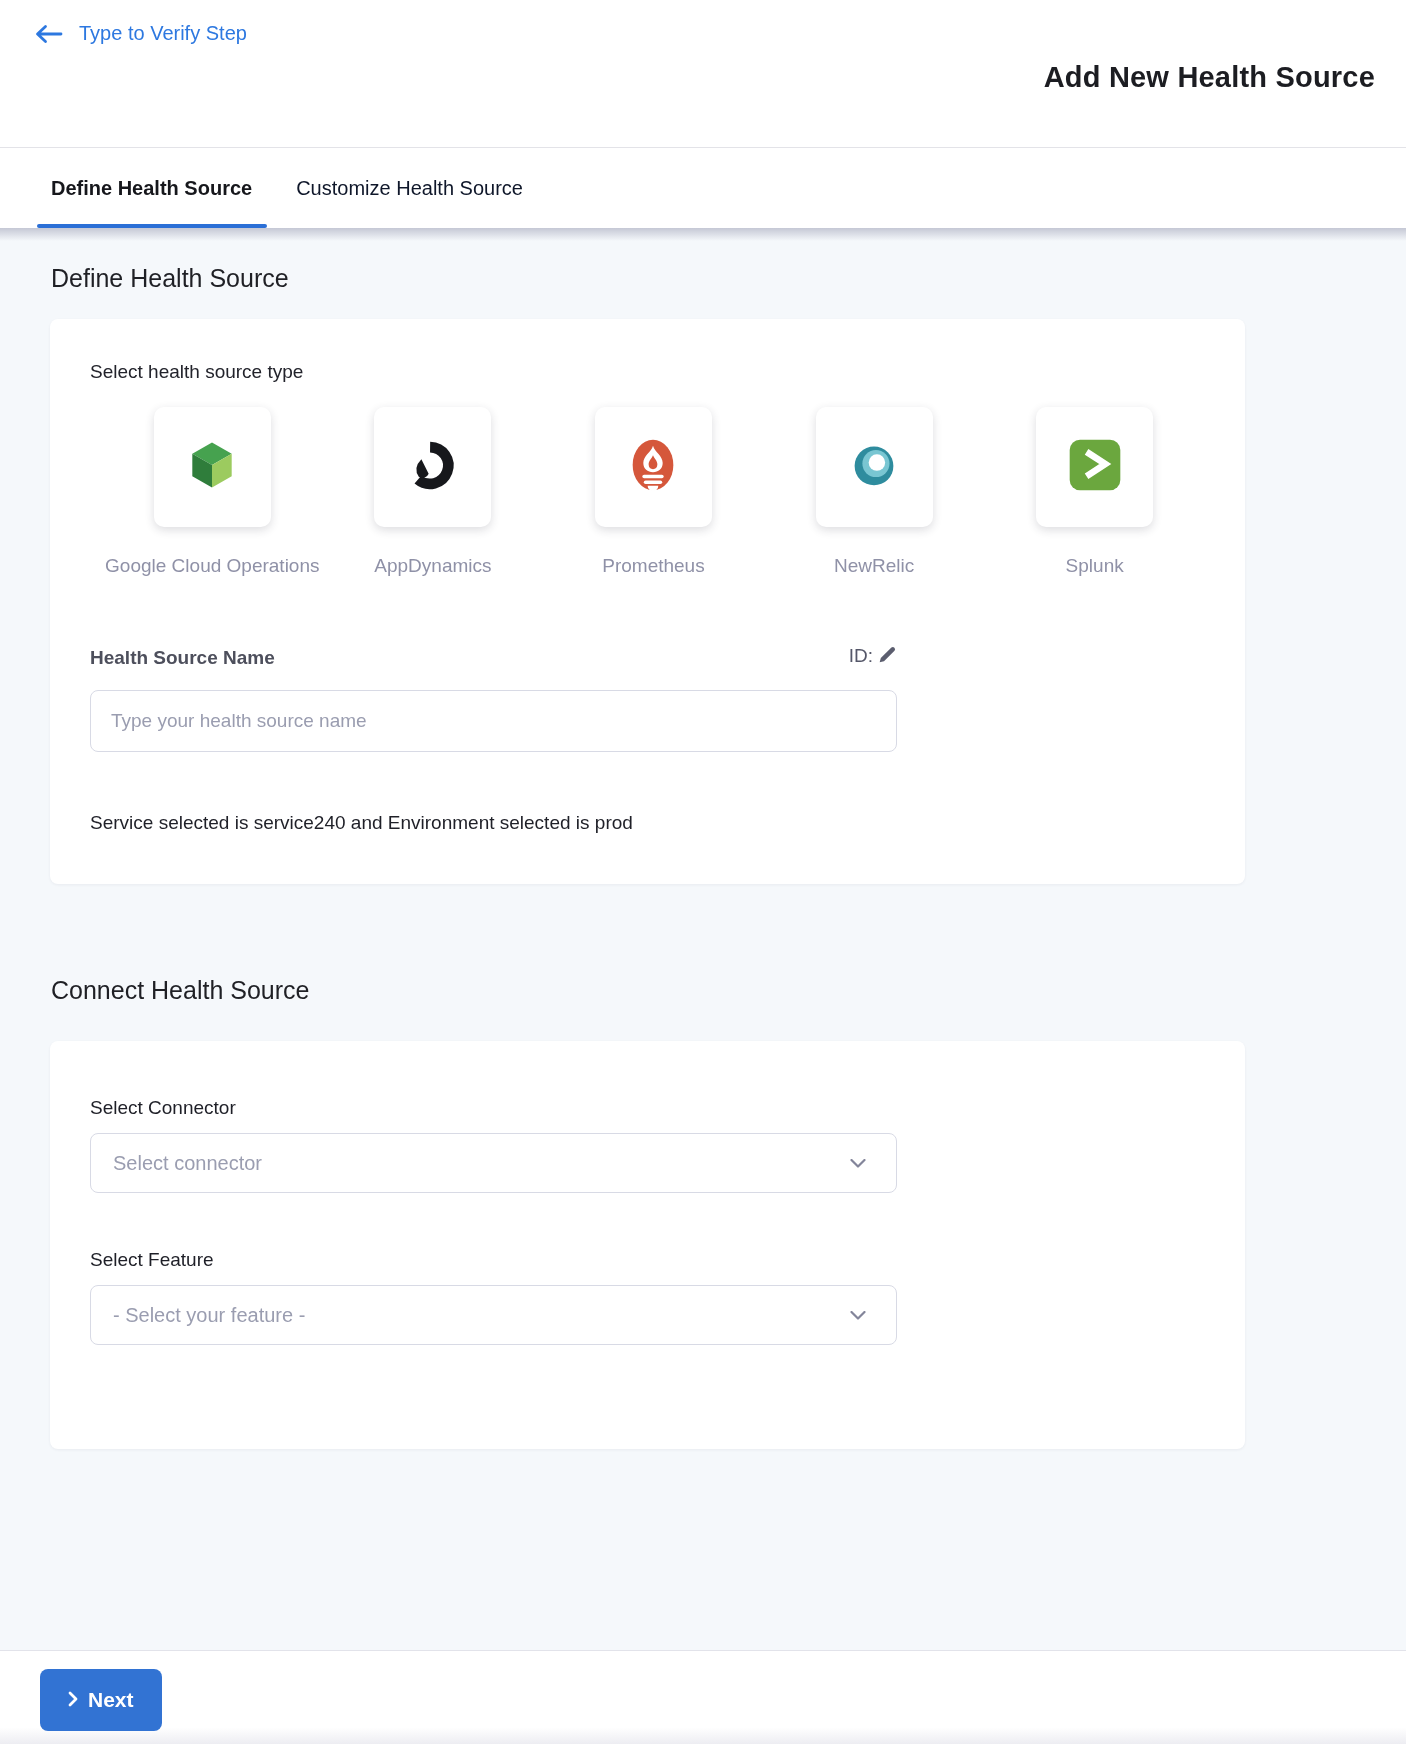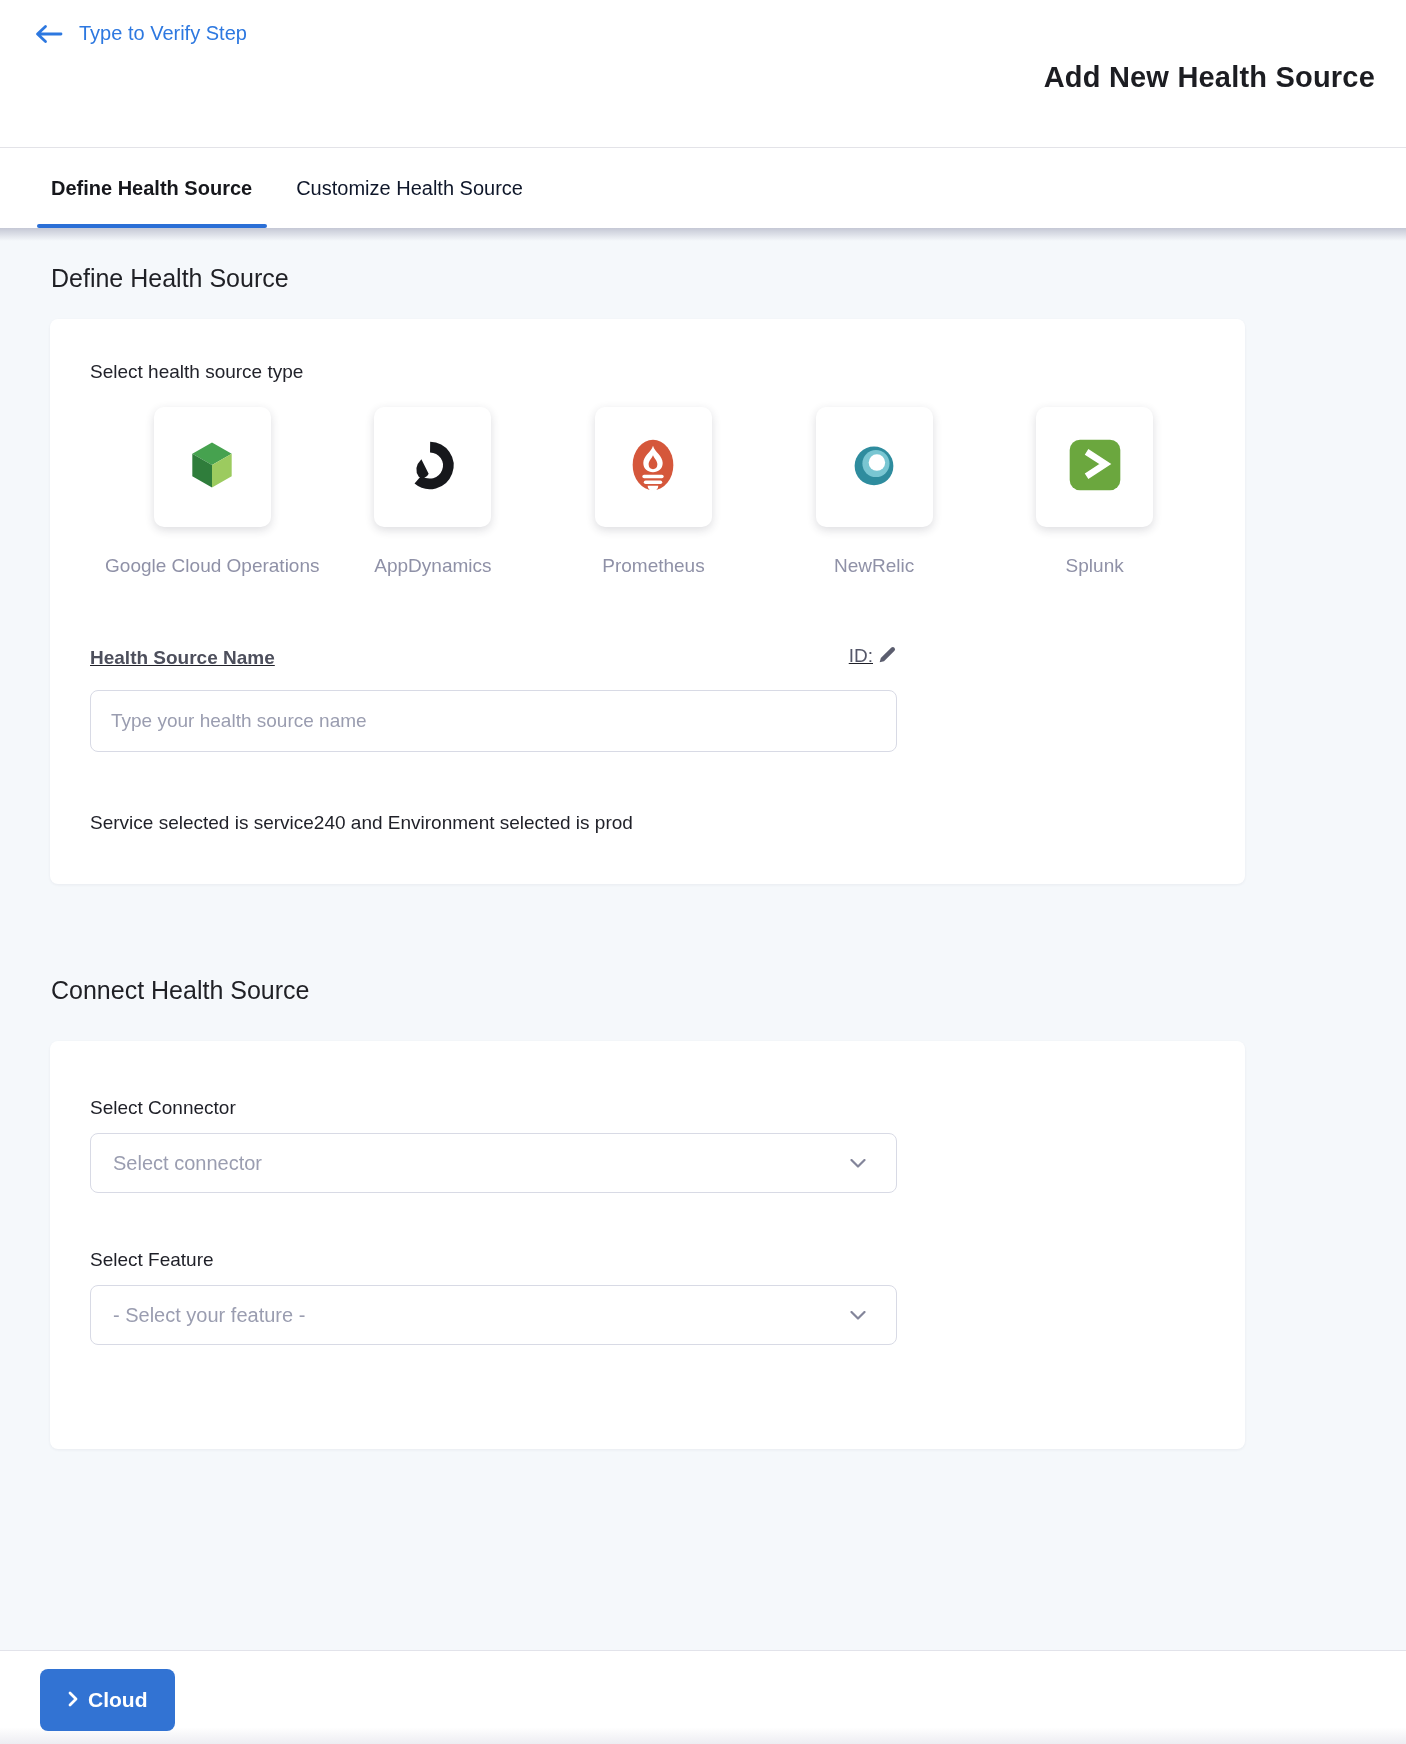--- a/index.html
+++ b/index.html
@@ -27,21 +27,21 @@
   .main { background:#f5f8fb; min-height:1422px; padding-top:36px; }
   .section-heading { margin-left:51px; font-size:25px; font-weight:400; color:#1f2025; }
   .card { background:#fff; border-radius:8px; width:1195px; margin-left:50px; box-shadow:0 1px 3px rgba(40,41,61,.06); }
   .card1 { margin-top:26px; padding:42px 40px 50px 40px; }
   .select-type-label { font-size:19px; color:#22232b; }
   .tiles-row { display:flex; margin-top:24px; margin-left:12px; }
   .tile-col { width:230px; display:flex; flex-direction:column; align-items:center; }
   .tile { width:117px; height:120px; background:#fff; border-radius:10px;
           box-shadow:0 3px 10px rgba(35,36,58,.16); display:flex; align-items:center; justify-content:center; cursor:pointer; }
   .tile-label { margin-top:28px; font-size:19px; color:#8f91a7; white-space:nowrap; }
-  .name-row { margin-top:68px; width:807px; display:flex; justify-content:space-between; align-items:flex-end;text-decoration:underline; }
+  .name-row { margin-top:68px; width:807px; display:flex; justify-content:space-between; align-items:flex-end; }
   .name-label { font-size:19px; font-weight:700; color:#4d4f5c; }
   .id-wrap { display:flex; align-items:flex-start; gap:4px; }
   .id-label { font-size:19px; color:#555769; }
   .text-input { margin-top:21px; width:807px; height:62px; border:1px solid #d8dae5; border-radius:8px;
                 padding:0 20px; font-size:19px; color:#1f2028; background:#fff; outline:none;
                 font-family:"Liberation Sans", sans-serif; }
   .text-input::placeholder { color:#9a9db0; }
   .service-text { margin-top:60px; font-size:19px; color:#1f2028; }
   .connect-heading { margin-top:92px; }
   .card2 { margin-top:36px; padding:56px 40px 104px 40px; }
@@ -198,15 +198,15 @@
 
 </div>
 
 <div class="footer">
   <button class="next-button">
     <span>
       <svg width="10" height="16" viewBox="0 0 10 16">
           <polyline points="2,2 8,8 2,14" stroke="#fff" stroke-width="2.8" fill="none" stroke-linecap="round" stroke-linejoin="round"></polyline>
         </svg>
     </span>
-    <span>Cloud</span>
+    <span>Next</span>
   </button>
 </div>
 
 </body></html>

